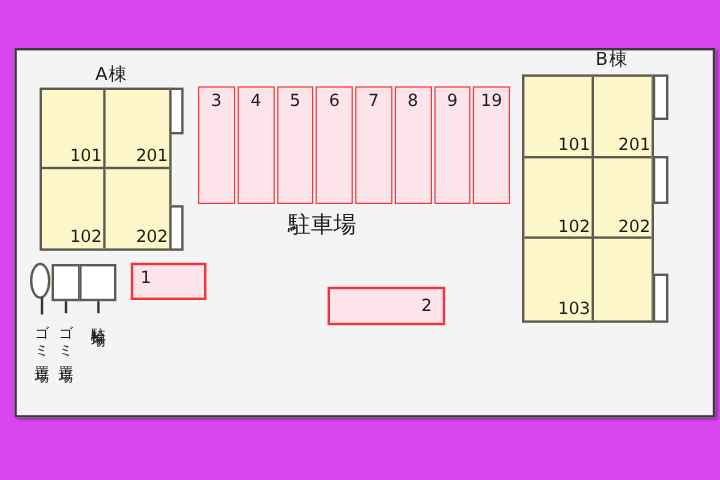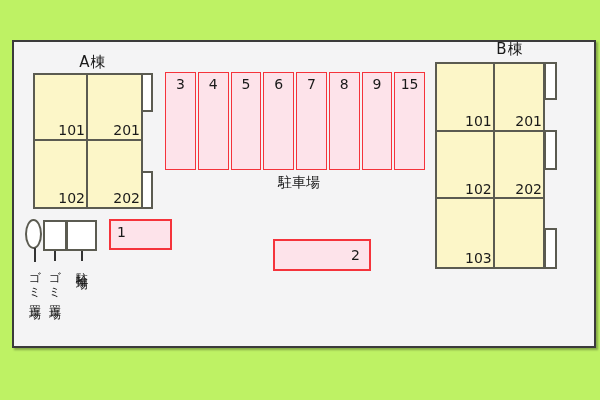--- a/index.html
+++ b/index.html
@@ -1,17 +1,17 @@
 <!DOCTYPE html>
 <html style="--building-fill: #FCF6C8; --building-border: #5B5B51; --parking-fill: #FDE3EA; --parking-border: #F5333B; --canvas-bg: #F4F4F5; --outline: #3B3B3B;"><head>
 <meta charset="utf-8">
 <style>
   html,body{margin:0;padding:0;background:#fff;}
   .page{
-    position:relative;width:600px;height:400px;background:#bef264;
+    position:relative;width:600px;height:400px;background:#d946ef;
     font-family:"DejaVu Sans","Liberation Sans",sans-serif;
     color:#1a1a1a;overflow:hidden;
   }
   .map-canvas{
     position:absolute;left:12px;top:40px;width:584px;height:308px;
     box-sizing:border-box;background:var(--canvas-bg,#f4f4f5);
     border:2px solid var(--outline,#3b3b3b);
     box-shadow:2px 2px 2px rgba(0,0,0,0.3);
   }
   .bldg-label{
@@ -41,21 +41,21 @@
   }
   .parking-lot{
     position:absolute;left:165px;top:72px;width:260px;height:98px;
     display:flex;gap:2px;
   }
   .stall{
     flex:1;box-sizing:border-box;background:var(--parking-fill,#fde3ea);
     border:1.5px solid var(--parking-border,#f5333b);
     text-align:center;padding-top:3px;font-size:14px;
   }
-  .parking-label{position:absolute;left:240px;top:174px;width:80px;text-align:right;font-size:14px;font-weight:500;}
+  .parking-label{position:absolute;left:240px;top:174px;width:80px;text-align:left;font-size:19px;font-weight:500;}
   .pink-box{
     position:absolute;box-sizing:border-box;background:var(--parking-fill,#fde3ea);
     border:2px solid var(--parking-border,#f5333b);
     display:flex;font-size:14px;
   }
   .pink-box.one{left:109px;top:219px;width:63px;height:31px;align-items:flex-start;justify-content:flex-start;padding:3px 0 0 6px;}
   .pink-box.two{left:273px;top:239px;width:98px;height:32px;align-items:center;justify-content:flex-end;padding-right:9px;}
   .oval{
     position:absolute;left:25px;top:219px;width:17px;height:30px;box-sizing:border-box;
     background:#ffffff;border:2px solid var(--building-border,#5b5b51);border-radius:50%;
@@ -122,21 +122,21 @@
   <div class="stairwell" style="left:544px;top:228px;width:13px;height:41px;"></div>
 
   <div class="parking-lot">
     <div class="stall">3</div>
     <div class="stall">4</div>
     <div class="stall">5</div>
     <div class="stall">6</div>
     <div class="stall">7</div>
     <div class="stall">8</div>
     <div class="stall">9</div>
-    <div class="stall">15</div>
+    <div class="stall">19</div>
   </div>
   <div class="parking-label">駐車場</div>
 
   <div class="pink-box one">
     <span>1</span>
   </div>
   <div class="pink-box two">
     <span>2</span>
   </div>
 

